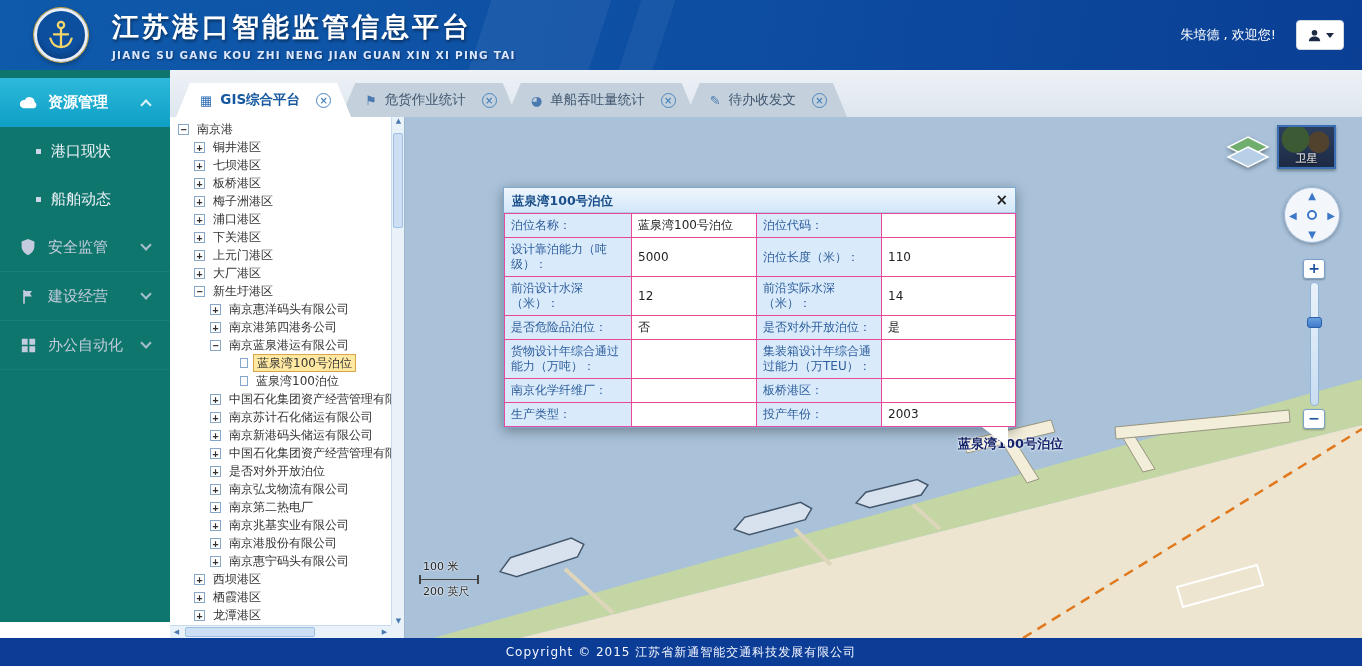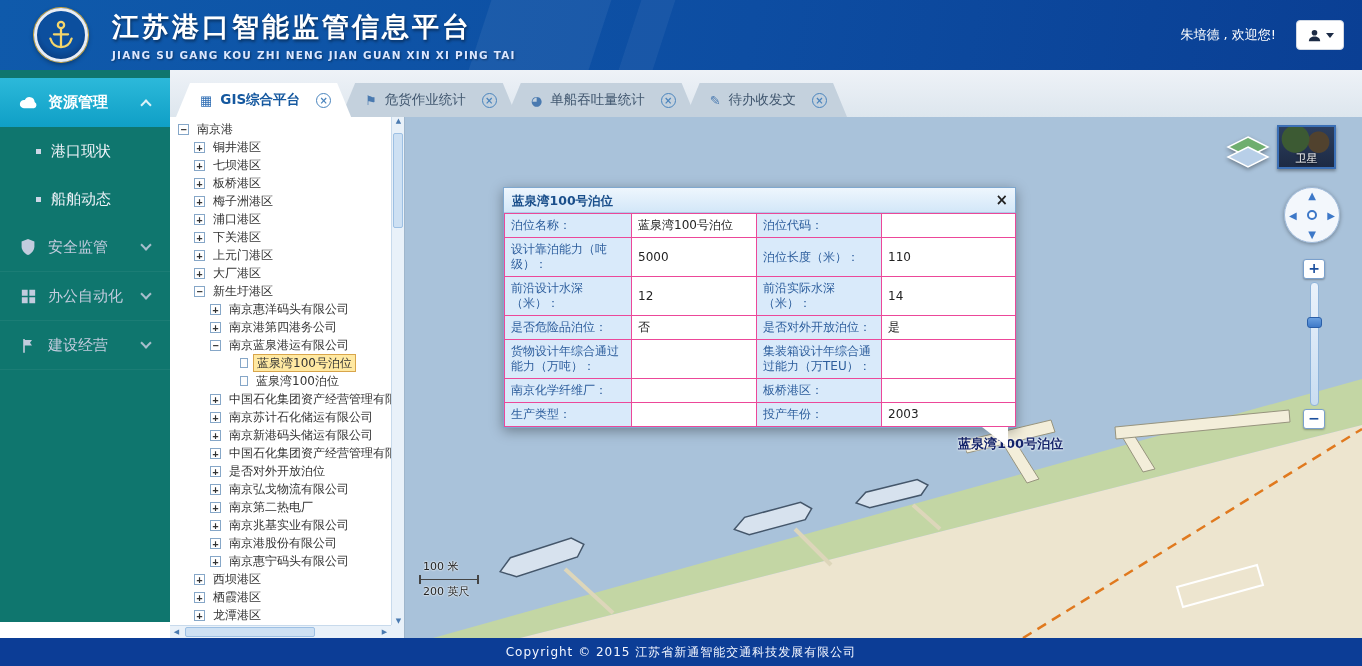--- a/index.html
+++ b/index.html
@@ -171,35 +171,35 @@
       <span class="nav-icon">
         <svg width="16" height="18" viewBox="0 0 20 22">
             <path d="M10 1l8 3v6c0 5-3.2 9-8 11-4.8-2-8-6-8-11V4z" fill="currentColor"></path>
           </svg>
       </span>
       <span>安全监管</span>
       <span class="chev down"></span>
     </div>
     <div class="nav-item">
       <span class="nav-icon">
-        <svg width="15" height="15" viewBox="0 0 18 18">
-            <path d="M1 1h7v7H1zM10 1h7v7h-7zM1 10h7v7H1zM10 10h7v7h-7z" fill="currentColor"></path>
-          </svg>
-      </span>
-      <span>办公自动化</span>
-      <span class="chev down"></span>
-    </div>
-    <div class="nav-item">
-      <span class="nav-icon">
         <svg width="16" height="17" viewBox="0 0 20 20">
             <path d="M5 2v17" stroke="currentColor" stroke-width="2"></path>
             <path d="M5 3h10l-2.5 3.5L15 10H5z" fill="currentColor"></path>
           </svg>
       </span>
       <span>建设经营</span>
+      <span class="chev down"></span>
+    </div>
+    <div class="nav-item">
+      <span class="nav-icon">
+        <svg width="15" height="15" viewBox="0 0 18 18">
+            <path d="M1 1h7v7H1zM10 1h7v7h-7zM1 10h7v7H1zM10 10h7v7h-7z" fill="currentColor"></path>
+          </svg>
+      </span>
+      <span>办公自动化</span>
       <span class="chev down"></span>
     </div>
   </aside>
 
   <div class="main">
     <div class="tabbar">
       <div class="tabs">
         <div class="tab active t1">
           <span class="ticon">▦</span>
           <span>GIS综合平台</span>

